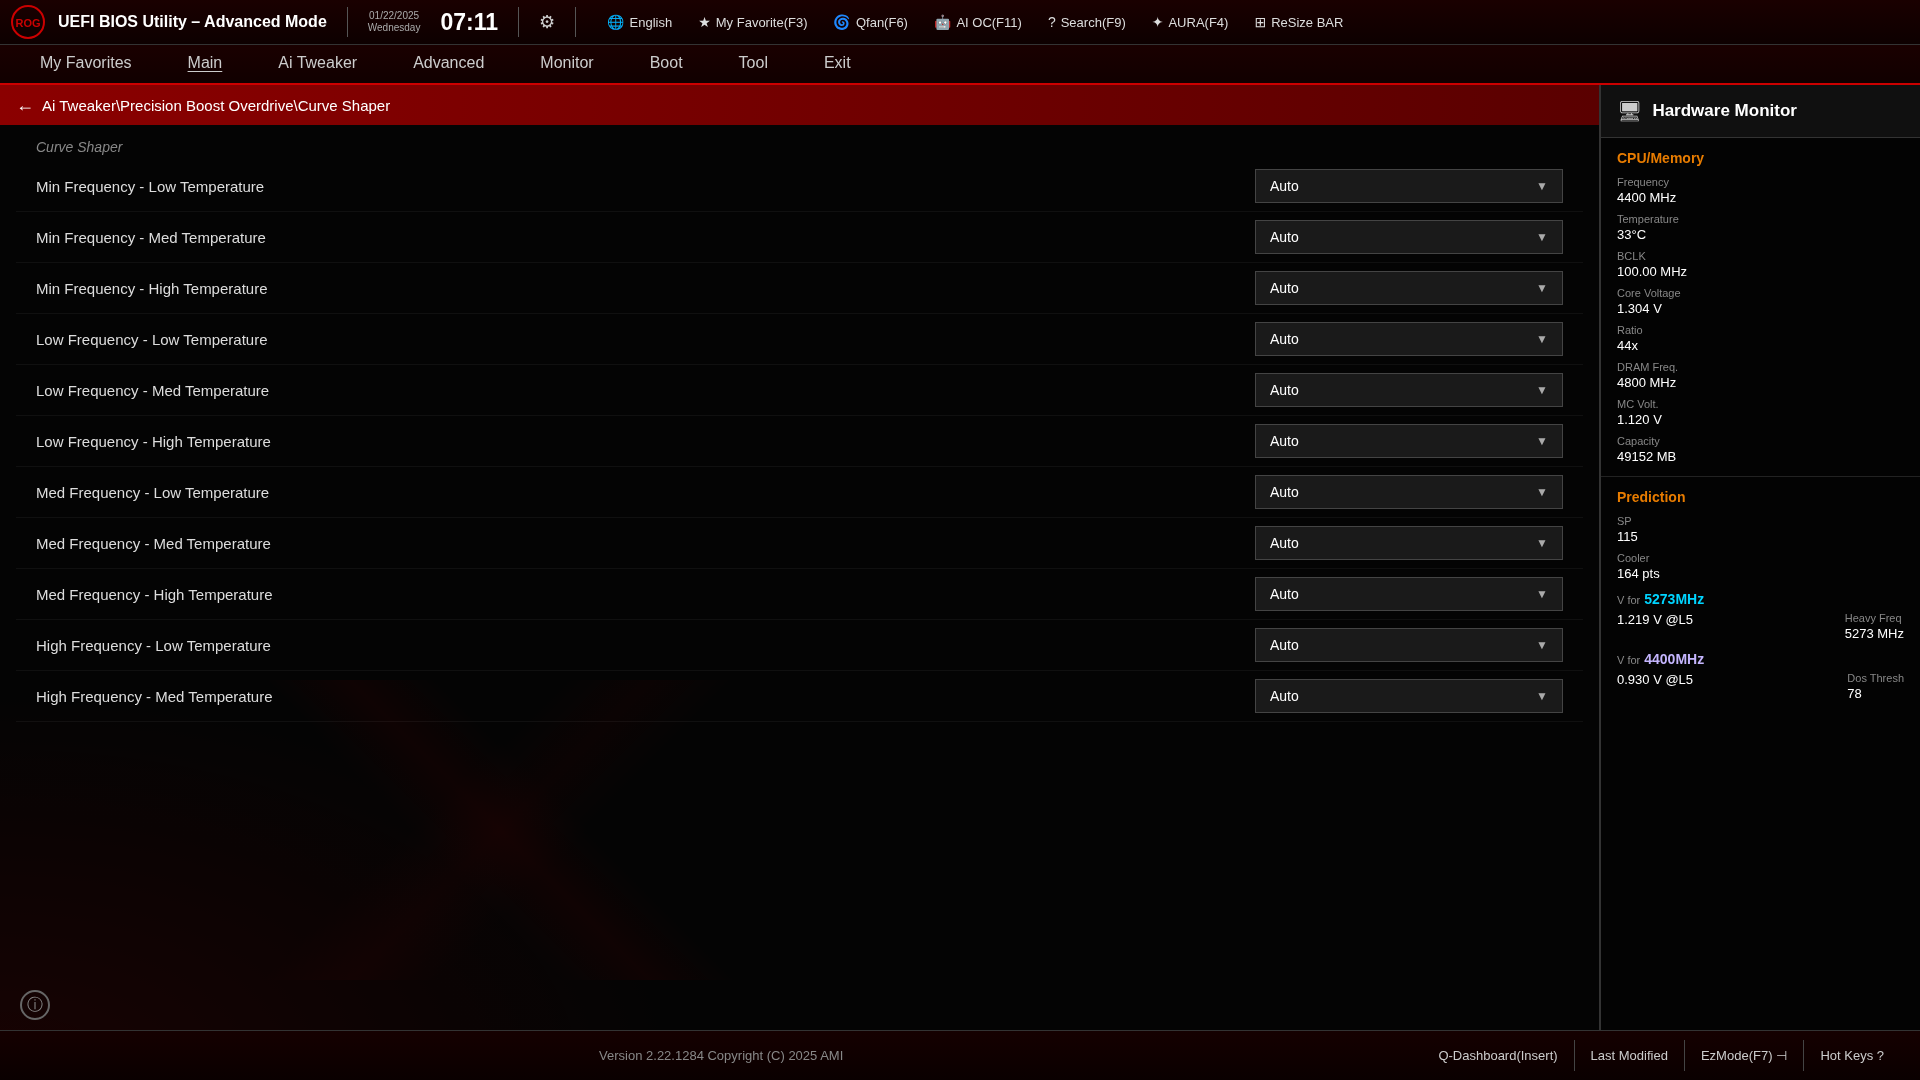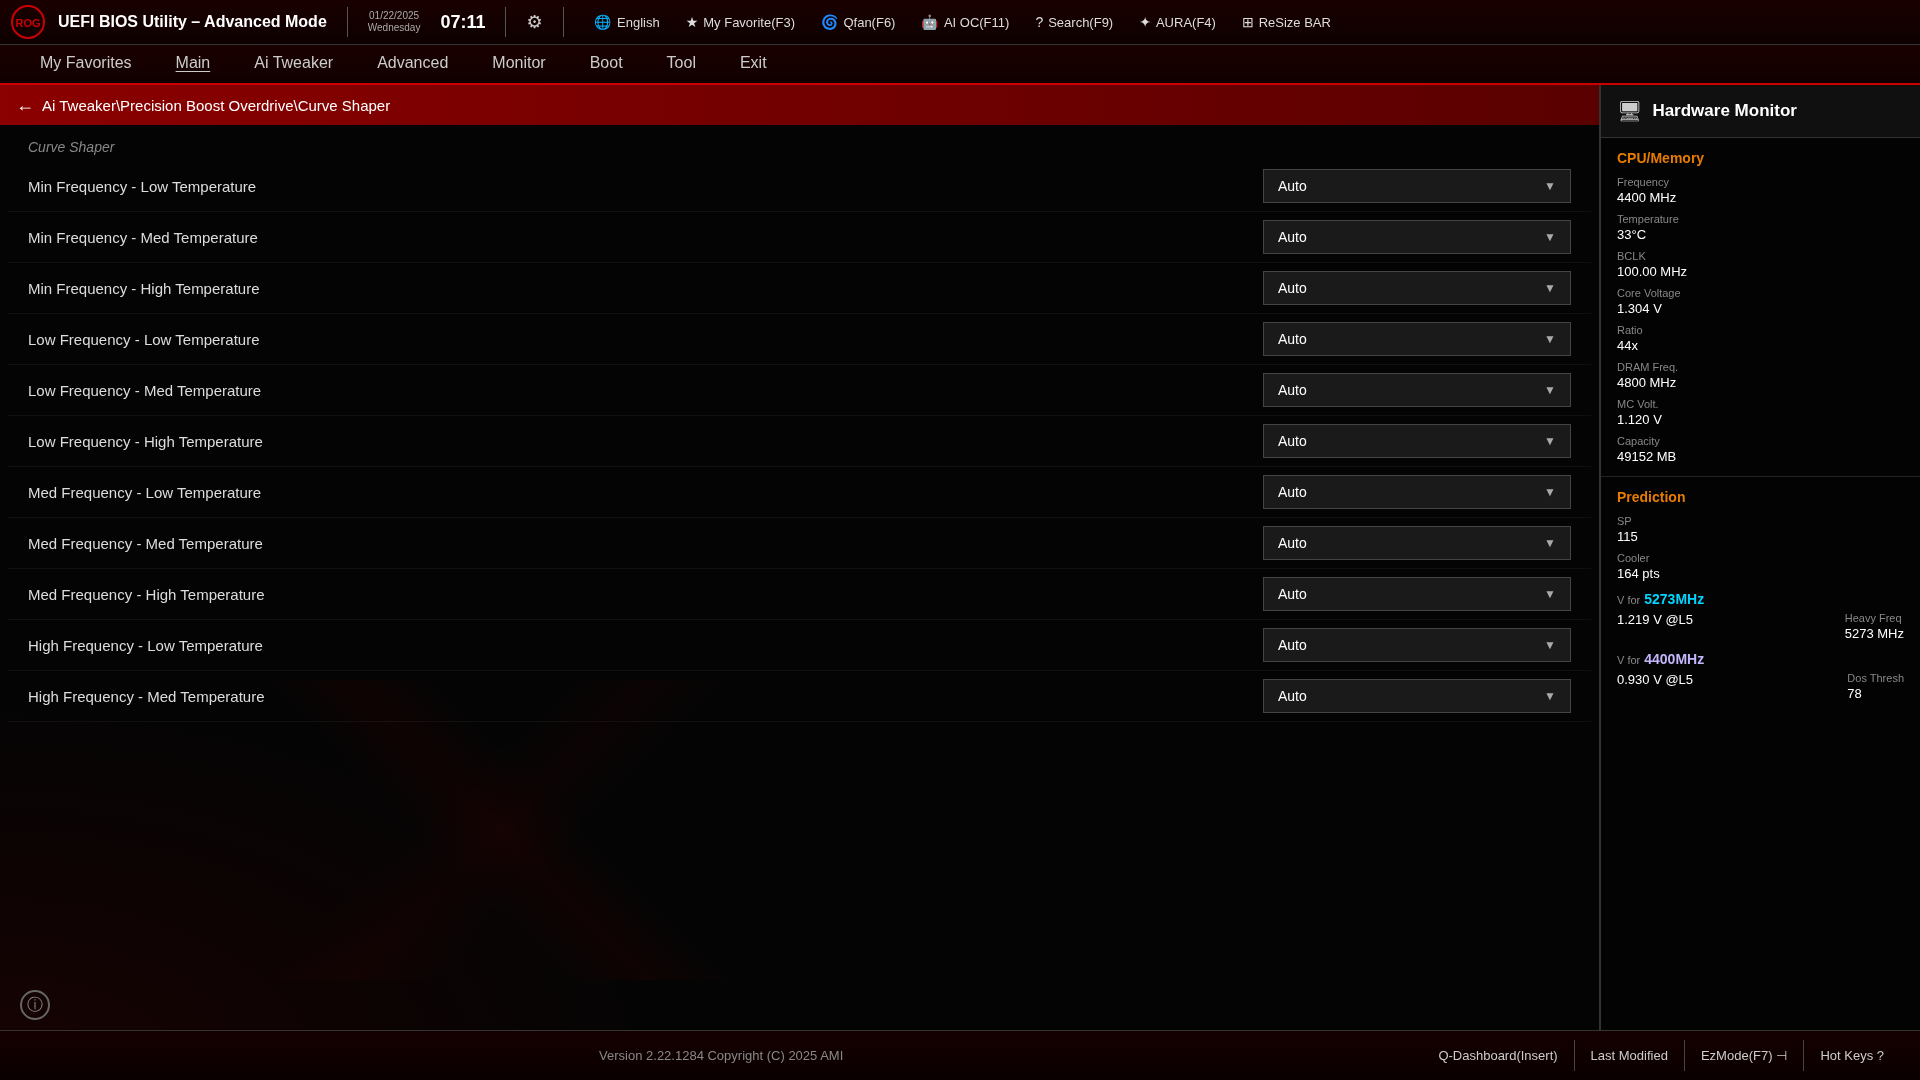--- a/index.html
+++ b/index.html
@@ -78,21 +78,21 @@
       flex-direction: column;
       align-items: center;
       margin-right: 8px;
     }
     .date-text {
       font-size: 10px;
       color: #aaa;
       line-height: 1.2;
     }
     .time-text {
-      font-size: 18px;
+      font-size: 23px;
       font-weight: bold;
       color: #ffffff;
       line-height: 1;
     }
     .gear-icon {
       font-size: 18px;
       color: #ccc;
     }
     .toolbar-items {
       display: flex;
@@ -118,21 +118,21 @@
     
     .nav-bar {
       position: relative;
       z-index: 10;
       display: flex;
       align-items: center;
       height: 40px;
       background: linear-gradient(to bottom, #1a0000, #110000);
       border-bottom: 2px solid #cc0000;
       padding: 0 20px;
-      gap: 4px;
+      gap: 16px;
     }
     .nav-item {
       padding: 8px 20px;
       cursor: pointer;
       font-size: 16px;
       color: #cccccc;
       position: relative;
       border-bottom: 3px solid transparent;
     }
     .nav-item.underlined {
@@ -173,21 +173,21 @@
     .breadcrumb-text {
       font-size: 15px;
       color: #ffffff;
       font-weight: 500;
     }
 
     
     .settings-area {
       flex: 1;
       overflow-y: auto;
-      padding: 8px 8px;
+      padding: 8px 16px;
       background: rgba(0,0,0,0.6);
     }
     .settings-area::-webkit-scrollbar {
       width: 6px;
     }
     .settings-area::-webkit-scrollbar-track {
       background: #1a1a1a;
     }
     .settings-area::-webkit-scrollbar-thumb {
       background: #555;

